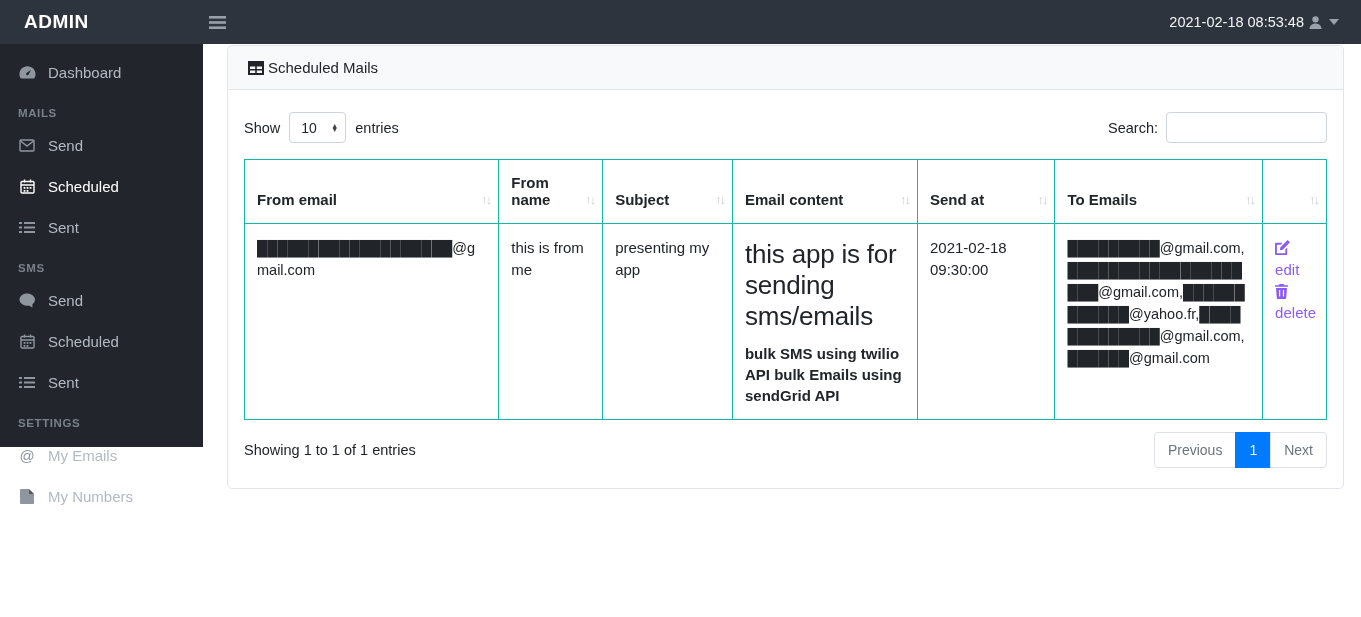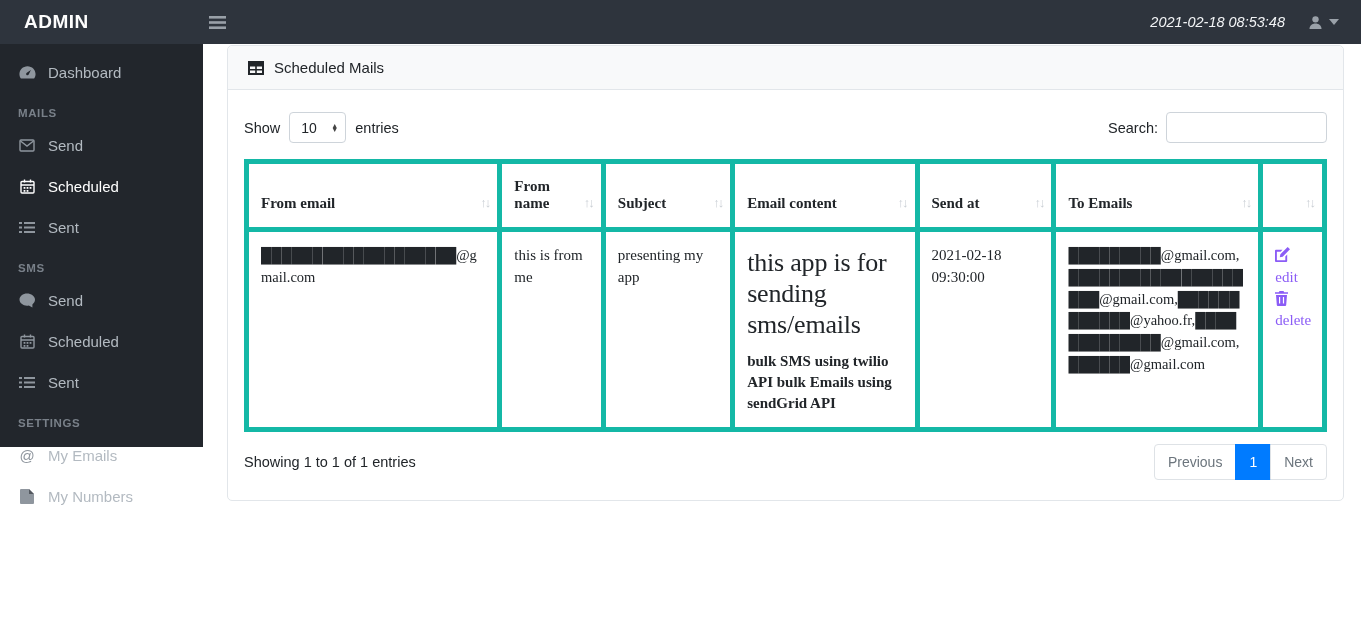--- a/index.html
+++ b/index.html
@@ -3,21 +3,21 @@
 <meta charset="utf-8">
 <style>
   * { margin:0; padding:0; box-sizing:border-box; }
   html,body { width:1361px; height:617px; overflow:hidden; }
   body { font-family:"Liberation Sans","DejaVu Sans",sans-serif; background:#fff; color:#212529; }
 
   
   .topbar { height:44px; background:#2e343d; display:flex; align-items:center; position:relative;justify-content:flex-end; }
   .brand { width:203px; padding-left:24px; color:#fdfdfd; font-size:19px; font-weight:600; letter-spacing:.5px; }
   .hamburger { margin-left:6px; color:#99a0a8; cursor:pointer; display:flex; align-items:center; }
-  .topbar-right { margin-left:auto; display:flex; align-items:center; gap:22px; padding-right:22px;font-style:italic; }
+  .topbar-right { margin-left:auto; display:flex; align-items:center; gap:3px; padding-right:22px; }
   .topbar-time { color:#f2f4f6; font-size:14.5px; }
   .user-menu { display:flex; align-items:center; gap:5px; color:#9aa1a9; cursor:pointer; }
 
   
   .layout { display:flex; height:403px; }
   .sidebar { width:203px; background:#22262c; flex:none; padding-top:8px; }
   .main { flex:1; display:flex; flex-direction:column; background:#fff; }
   .content { flex:1; }
   .page-footer { height:25px; background:#f8f9fa; }
 
@@ -26,37 +26,37 @@
               color:#b3bac1; font-size:15px; cursor:pointer; }
   .nav-item .ico { width:18px; display:flex; justify-content:center; color:#8f969e; flex:none; }
   .nav-item.active { color:#ffffff; }
   .nav-item.active .ico { color:#ffffff; }
   .nav-header { padding:14px 16px 6px 18px; color:#798089; font-size:11.5px; font-weight:bold; letter-spacing:.6px; }
   .at-glyph { font-size:15px; line-height:1; }
 
   
   .card { margin:1px 17px 0 24px; background:#fff; border:1px solid #e2e6ea; border-radius:5px; }
   .card-header { background:#f8f9fa; border-bottom:1px solid #e2e6ea; padding:13px 20px;
-                 display:flex; align-items:center; gap:10px; font-size:15px; color:#212529;
+                 display:flex; align-items:center; gap:4px; font-size:15px; color:#212529;
                  border-radius:5px 5px 0 0; }
   .card-body { padding:22px 16px 20px 16px; }
 
   
   .controls { display:flex; align-items:flex-end; margin-bottom:16px; font-size:14.5px; color:#212529; }
   .show-group { display:flex; align-items:center; gap:9px; }
   .fake-select { width:57px; height:31px; border:1px solid #ced4da; border-radius:4px;
                  display:flex; align-items:center; justify-content:space-between; padding:0 7px 0 11px;
                  font-size:14px; cursor:pointer; background:#fff; }
   .spin { display:flex; flex-direction:column; line-height:4px; color:#444; font-size:7px; }
   .search-group { margin-left:auto; display:flex; align-items:center; gap:8px; }
   .search-input { width:161px; height:31px; border:1px solid #ced4da; border-radius:4px; padding:0 8px; font-size:14px; }
 
   
   table.grid { width:100%; border-collapse:collapse; table-layout:fixed; }
-  table.grid th, table.grid td { border:5px solid #14b8a6;font-family:Liberation Serif, serif; }
+  table.grid th, table.grid td { border:1px solid #14b8a6; }
   table.grid th { text-align:left; font-size:15px; font-weight:bold; color:#212529;
                   padding:14px 26px 15px 12px; vertical-align:bottom; position:relative; height:62px; }
   .sort-glyph { position:absolute; right:8px; bottom:16px; color:#c9ced4; font-size:13px; letter-spacing:-2px; }
   table.grid td { padding:13px 12px; vertical-align:top; font-size:15px; color:#212529; line-height:1.45; }
   .col-fromemail { width:23.5%; } .col-fromname { width:9.6%; } .col-subject { width:12%; }
   .col-content { width:17.1%; } .col-sendat { width:12.7%; } .col-toemails { width:19.2%; } .col-actions { width:5.9%; }
   .redacted-text { word-break:break-all; font-size:14.5px; }
   .content-title { font-size:26px; font-weight:400; line-height:1.2; margin:2px 0 10px 0; letter-spacing:-.2px; }
   .content-body { font-size:15px; font-weight:bold; line-height:1.4; }
   td.actions { padding:13px 8px; }

